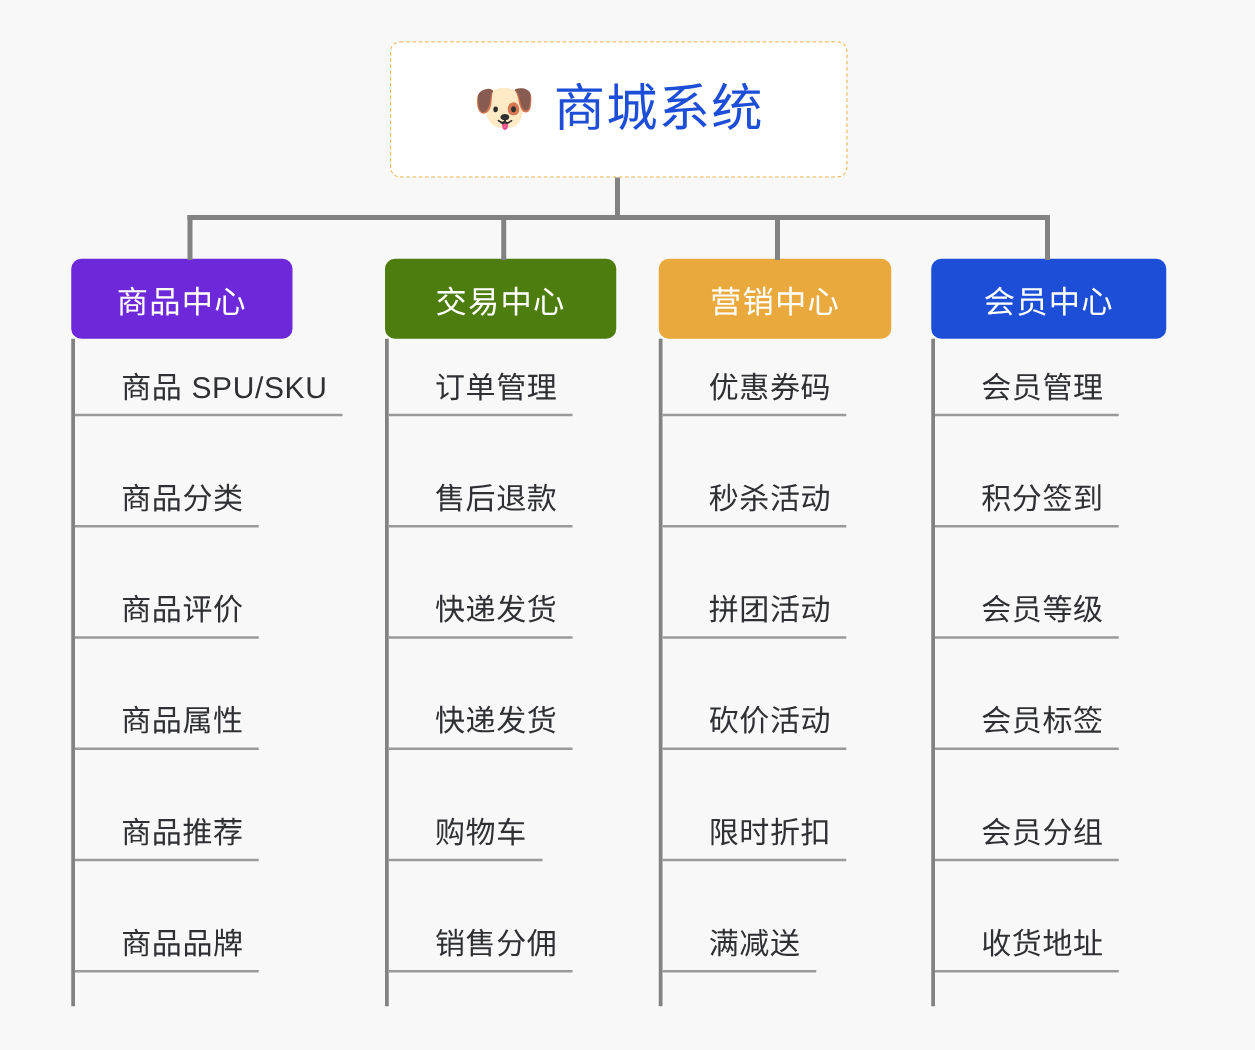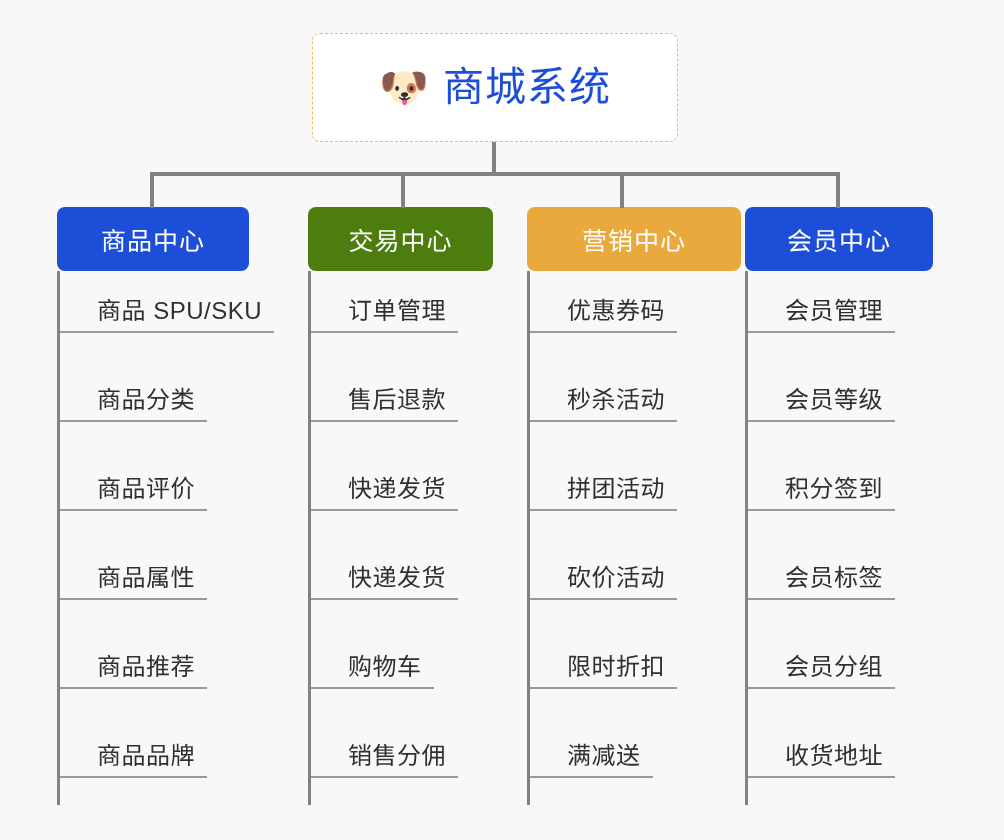--- a/index.html
+++ b/index.html
@@ -139,21 +139,21 @@
   <div class="root-node">
     <span class="root-emoji">🐶</span>
     <span class="root-title">商城系统</span>
   </div>
 
   <div class="conn conn-trunk"></div>
   <div class="conn conn-bus"></div>
 
   <div id="branches-root">
       <div class="branch" style="left: 57px; width: 188px;">
-        <div class="branch-header" style="background: #1d4ed8; width: 192px;">
+        <div class="branch-header" style="background: #6d28d9; width: 177px;">
           <span>商品中心</span>
         </div>
         <div class="branch-body">
           <div class="spine" style="height: 534px;"></div>
           <div class="leaf">
             <div class="leaf-inner"><span class="leaf-label">商品 SPU/SKU</span></div>
           </div>
           <div class="leaf">
             <div class="leaf-inner"><span class="leaf-label">商品分类</span></div>
           </div>
@@ -191,21 +191,21 @@
           </div>
           <div class="leaf">
             <div class="leaf-inner"><span class="leaf-label">购物车</span></div>
           </div>
           <div class="leaf">
             <div class="leaf-inner"><span class="leaf-label">销售分佣</span></div>
           </div>
         </div>
       </div>
       <div class="branch" style="left: 527px; width: 186px;">
-        <div class="branch-header" style="background: rgb(234, 169, 60); width: 214px;">
+        <div class="branch-header" style="background: rgb(234, 169, 60); width: 186px;">
           <span>营销中心</span>
         </div>
         <div class="branch-body">
           <div class="spine" style="height: 534px;"></div>
           <div class="leaf">
             <div class="leaf-inner"><span class="leaf-label">优惠券码</span></div>
           </div>
           <div class="leaf">
             <div class="leaf-inner"><span class="leaf-label">秒杀活动</span></div>
           </div>
@@ -226,24 +226,24 @@
       <div class="branch" style="left: 745px; width: 188px;">
         <div class="branch-header" style="background: #1d4ed8; width: 188px;">
           <span>会员中心</span>
         </div>
         <div class="branch-body">
           <div class="spine" style="height: 534px;"></div>
           <div class="leaf">
             <div class="leaf-inner"><span class="leaf-label">会员管理</span></div>
           </div>
           <div class="leaf">
+            <div class="leaf-inner"><span class="leaf-label">积分签到</span></div>
+          </div>
+          <div class="leaf">
             <div class="leaf-inner"><span class="leaf-label">会员等级</span></div>
-          </div>
-          <div class="leaf">
-            <div class="leaf-inner"><span class="leaf-label">积分签到</span></div>
           </div>
           <div class="leaf">
             <div class="leaf-inner"><span class="leaf-label">会员标签</span></div>
           </div>
           <div class="leaf">
             <div class="leaf-inner"><span class="leaf-label">会员分组</span></div>
           </div>
           <div class="leaf">
             <div class="leaf-inner"><span class="leaf-label">收货地址</span></div>
           </div>

